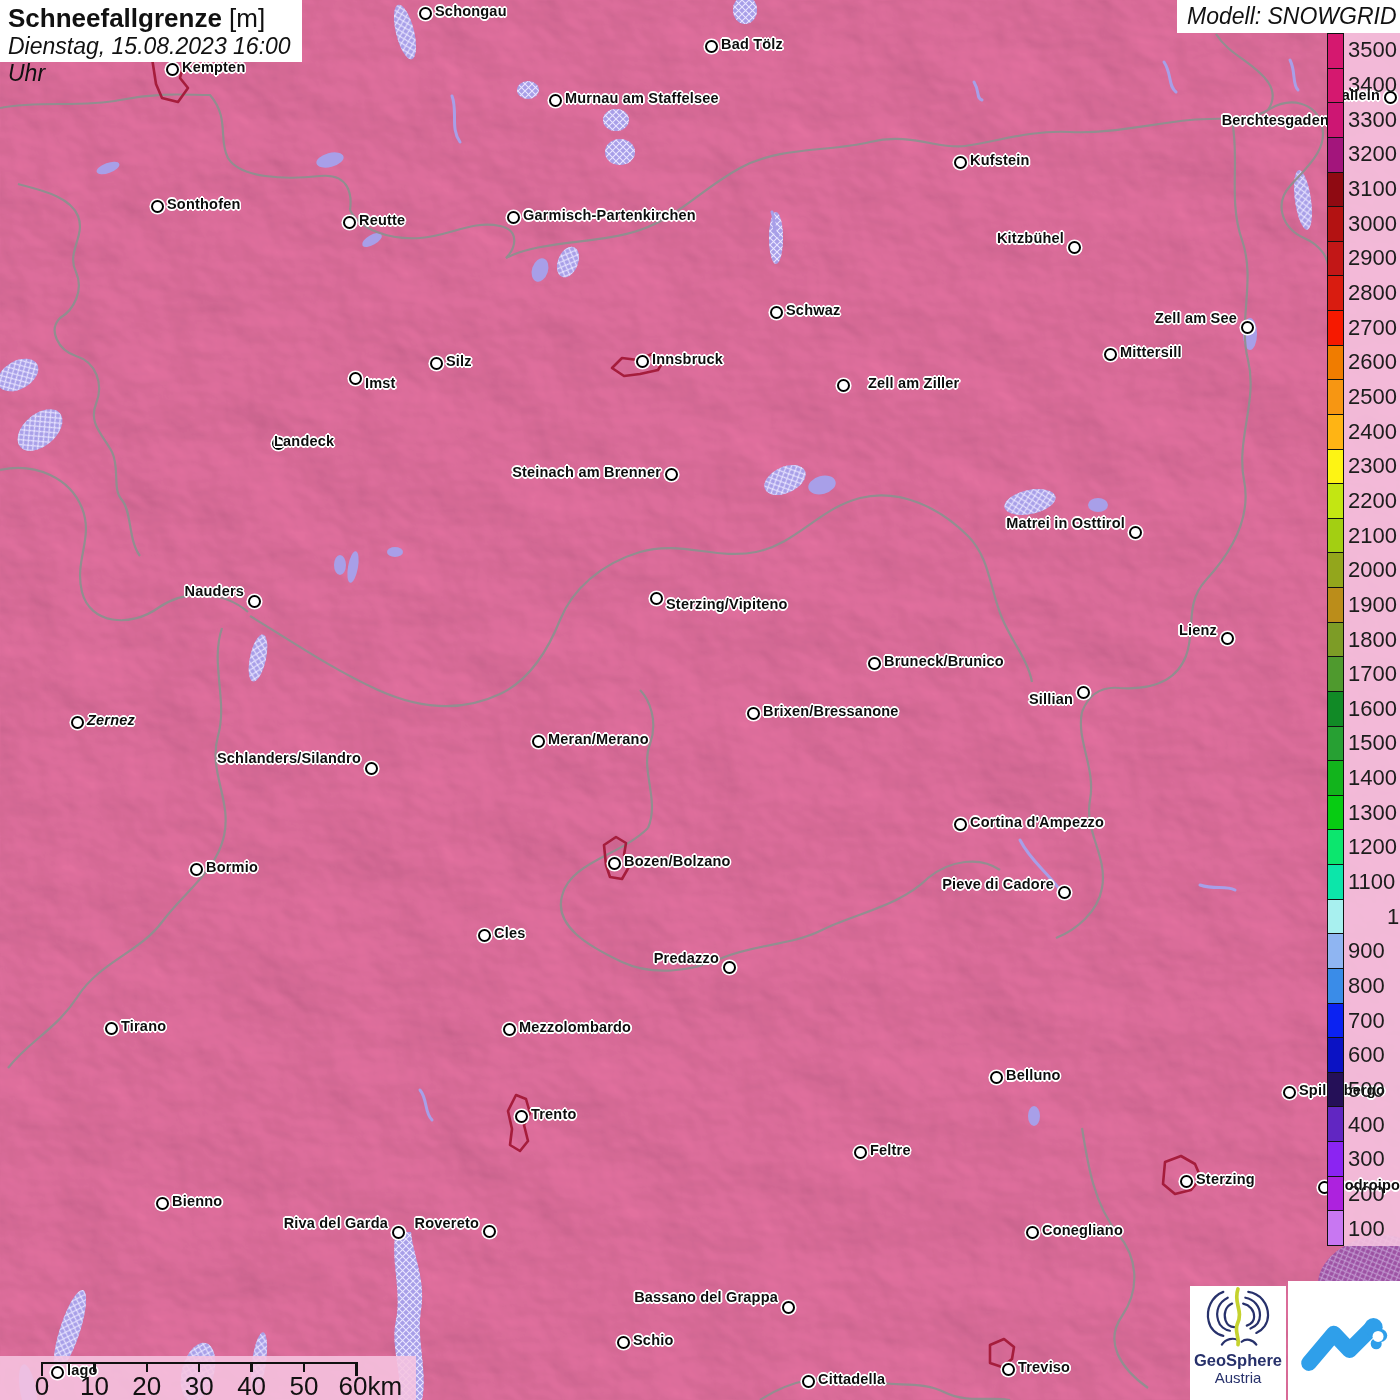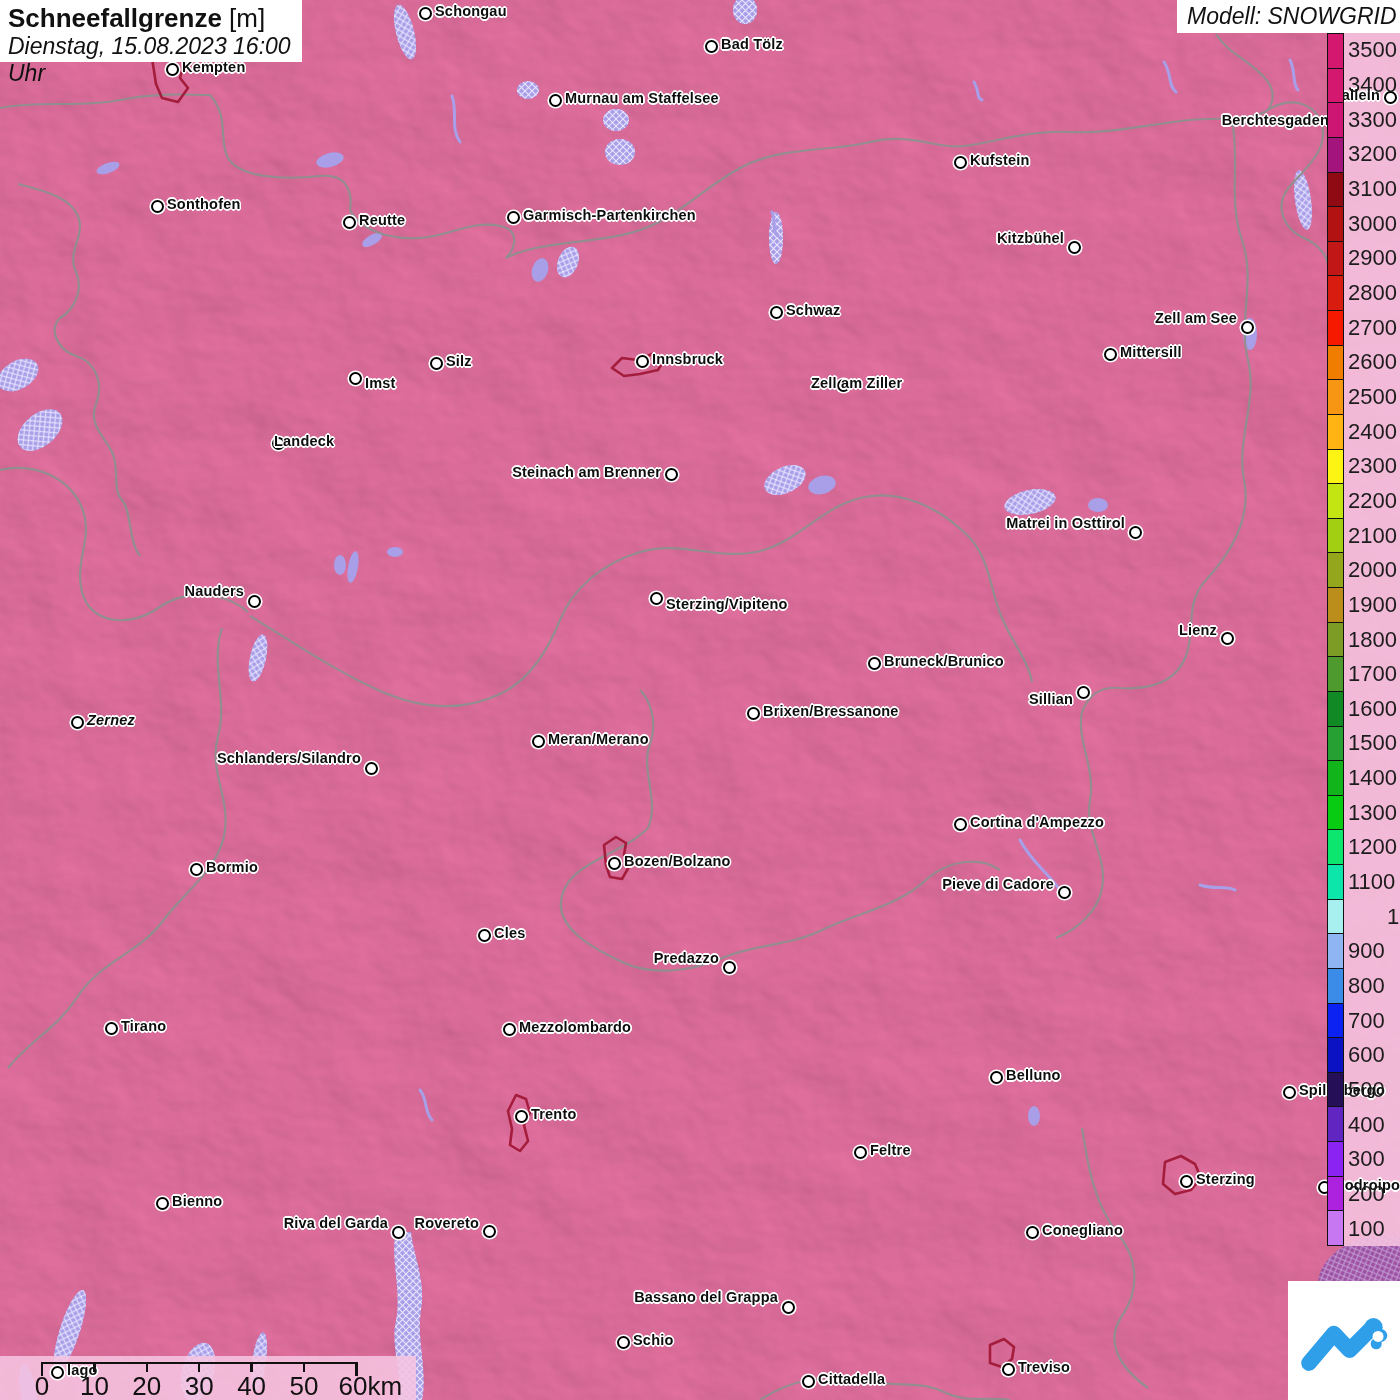--- a/index.html
+++ b/index.html
@@ -199,21 +199,21 @@
       <span class="city-label" style="top: 310px; right: 163px;">Zell am See</span>
       <div class="city-dot" style="left: 1103.5px; top: 347.5px;"></div>
       <span class="city-label" style="top: 344px; left: 1120px;">Mittersill</span>
       <div class="city-dot" style="left: 429.5px; top: 356.5px;"></div>
       <span class="city-label" style="top: 353px; left: 446px;">Silz</span>
       <div class="city-dot" style="left: 635.5px; top: 354.5px;"></div>
       <span class="city-label" style="top: 351px; left: 652px;">Innsbruck</span>
       <div class="city-dot" style="left: 348.5px; top: 371.5px;"></div>
       <span class="city-label" style="top: 368px; left: 365px; margin-top: 7px;">Imst</span>
       <div class="city-dot" style="left: 836.5px; top: 378.5px;"></div>
-      <span class="city-label" style="top: 375px; left: 811px;">Zell am Ziller</span>
+      <span class="city-label" style="top: 375px; left: 868px;">Zell am Ziller</span>
       <div class="city-dot" style="left: 271.5px; top: 436.5px;"></div>
       <span class="city-label" style="top: 433px; left: 274px;">Landeck</span>
       <div class="city-dot" style="left: 664.5px; top: 467.5px;"></div>
       <span class="city-label" style="top: 464px; right: 739px;">Steinach am Brenner</span>
       <div class="city-dot" style="left: 1128.5px; top: 525.5px;"></div>
       <span class="city-label" style="top: 515px; right: 275px;">Matrei in Osttirol</span>
       <div class="city-dot" style="left: 247.5px; top: 594.5px;"></div>
       <span class="city-label" style="top: 583px; right: 1156px;">Nauders</span>
       <div class="city-dot" style="left: 649.5px; top: 591.5px;"></div>
       <span class="city-label" style="top: 596px; left: 666px;">Sterzing/Vipiteno</span>
@@ -379,20 +379,37 @@
       <div class="sb-tick" style="left: 355.2px; height: 14px;"></div>
       <div class="sb-num" style="left: 356.4px; transform: translateX(-28%);">60km</div>
     </div>
 
   <div id="title-box" class="whitebox">
     <div id="title-line1"><b>Schneefallgrenze</b><span class="unit"> [m]</span></div>
     <div id="title-line2">Dienstag, 15.08.2023 16:00 Uhr</div>
   </div>
   <div id="model-box" class="whitebox">Modell: SNOWGRID</div>
 
+  <div id="geosphere-box" class="whitebox">
+    <svg width="74" height="66" viewBox="0 0 100 90">
+      <g stroke="#27316b" stroke-width="3" fill="none" stroke-linecap="round">
+        <path d="M30,8 C14,14 6,32 10,48 C12,58 20,66 30,68"></path>
+        <path d="M36,16 C24,22 19,34 23,47 C25,55 32,60 39,61"></path>
+        <path d="M42,24 C33,28 30,38 33,47 C35,53 40,56 45,56"></path>
+        <path d="M64,8 C80,10 91,24 91,40 C91,51 84,60 75,64"></path>
+        <path d="M60,16 C72,18 80,28 80,40 C80,49 75,55 67,58"></path>
+        <path d="M57,24 C66,26 72,33 72,42 C72,48 68,52 62,54"></path>
+        <path d="M28,80 C33,72 44,70 50,74"></path>
+        <path d="M55,76 C61,71 70,73 75,80"></path>
+      </g>
+      <path d="M50,4 C43,24 58,33 49,52 C45,62 52,70 50,80" stroke="#c5d22e" stroke-width="5" fill="none" stroke-linecap="round"></path>
+    </svg>
+    <div class="gs-text1">GeoSphere</div>
+    <div class="gs-text2">Austria</div>
+  </div>
 
   <div id="bergfex-box" class="whitebox">
     <svg width="92" height="92" viewBox="0 0 100 100">
       <path d="M12,74 L39,42 L56,60 L78,38" stroke="#2f9fea" stroke-width="17" fill="none" stroke-linecap="round" stroke-linejoin="round"></path>
       <circle cx="82" cy="35" r="10" fill="#2f9fea"></circle>
       <circle cx="90" cy="44" r="7" fill="#2f9fea"></circle>
       <circle cx="85" cy="53" r="6" fill="#2f9fea"></circle>
       <circle cx="87" cy="45" r="6" fill="#fff"></circle>
     </svg>
   </div>

